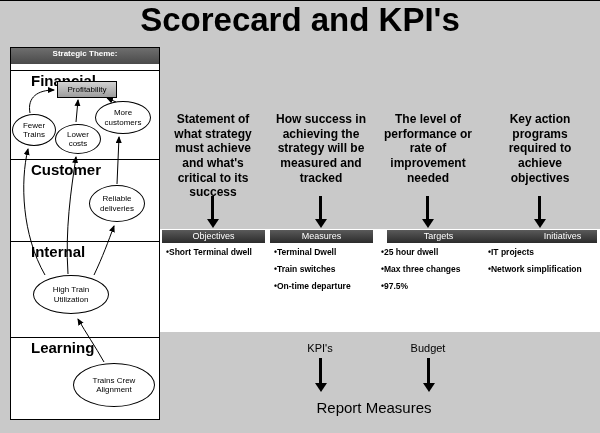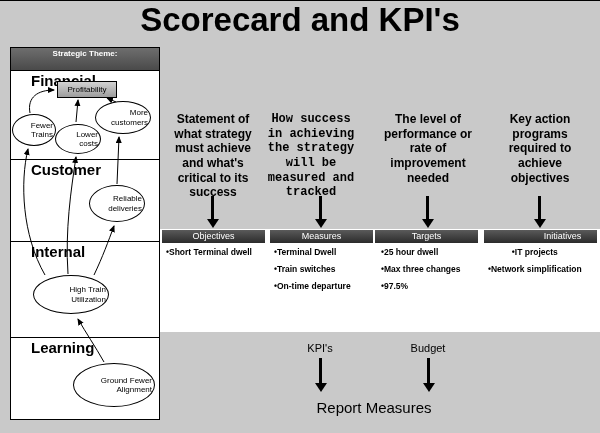--- a/index.html
+++ b/index.html
@@ -17,30 +17,30 @@
     position:absolute; left:0; top:1px; width:600px;
     text-align:center; font-size:33px; font-weight:bold; letter-spacing:0px;
   }
 
   
   #strategy-map {
     position:absolute; left:10px; top:47px; width:150px; height:373px;
     border:1px solid #000; background:#fff;
   }
   #map-header {
-    height:22px; background:linear-gradient(180deg,#6e6e6e,#4a4a4a);
+    height:16px; background:linear-gradient(180deg,#6e6e6e,#4a4a4a);
     color:#fff; font-size:8px; font-weight:bold; text-align:center;
     line-height:10px; padding-top:1px;
   }
   .map-row { position:absolute; left:0; width:148px; border-top:1px solid #000; }
   .row-label { font-weight:bold; font-size:15px; padding:1px 0 0 20px; }
 
   .oval {
     position:absolute; background:#fff; border:1px solid #000; border-radius:50%;
-    display:flex; align-items:center; justify-content:center; text-align:right;
+    display:flex; align-items:center; justify-content:center; text-align:center;
     font-size:8px; line-height:1.15; padding:2px; z-index:5;
   }
   #node-profitability {
     position:absolute; background:linear-gradient(180deg,#d2d2d2,#9d9d9d);
     border:1px solid #000; font-size:8px; display:flex; align-items:center;
     justify-content:center; z-index:5;
   }
   #map-arrows { position:absolute; left:0; top:0; z-index:4; pointer-events:none; }
 
   
@@ -113,53 +113,53 @@
     <path d="M 104 362 C 95 346 86 333 78 319" marker-end="url(#ah)"></path>
   </g>
 </svg>
 
 <div id="node-profitability" style="left:57px;top:81px;width:60px;height:17px;text-align:right;">Profitability</div>
 <div class="oval" style="left:12px;top:114px;width:44px;height:32px;">Fewer Trains</div>
 <div class="oval" style="left:55px;top:124px;width:46px;height:30px;">Lower costs</div>
 <div class="oval" style="left:95px;top:101px;width:56px;height:33px;">More customers</div>
 <div class="oval" style="left:89px;top:185px;width:56px;height:37px;">Reliable deliveries</div>
 <div class="oval" style="left:33px;top:275px;width:76px;height:39px;">High Train Utilization</div>
-<div class="oval" style="left:73px;top:363px;width:82px;height:44px;">Ground Fewer Alignment</div>
+<div class="oval" style="left:73px;top:363px;width:82px;height:44px;">Trains Crew Alignment</div>
 
 <div class="col-desc" style="left:165px;">Statement of what strategy must achieve and what's critical to its success</div>
-<div class="col-desc" style="left:263px;font-family:Liberation Mono, monospace;">How success in achieving the strategy will be measured and tracked</div>
+<div class="col-desc" style="left:273px;">How success in achieving the strategy will be measured and tracked</div>
 <div class="col-desc" style="left:380px;">The level of performance or rate of improvement needed</div>
 <div class="col-desc" style="left:492px;">Key action programs required to achieve objectives</div>
 
 <div class="varrow" style="left:211px;top:196px;height:23px;"></div>
 <div class="varrow" style="left:319px;top:196px;height:23px;"></div>
 <div class="varrow" style="left:426px;top:196px;height:23px;"></div>
 <div class="varrow" style="left:538px;top:196px;height:23px;"></div>
 
 <div id="band"></div>
 
 <div class="col-header" style="left:162px;width:103px;">Objectives</div>
 <div class="col-header" style="left:270px;width:103px;">Measures</div>
-<div class="col-header" style="left:375px;width:103px;">Targets</div>
+<div class="col-header" style="left:387px;width:103px;">Targets</div>
 <div class="col-header" style="left:484px;width:113px;padding-left:44px;">Initiatives</div>
 
 <div class="col-items" style="left:166px;text-align:right;">
   <div>•Short Terminal dwell</div>
 </div>
 <div class="col-items" style="left:274px;">
   <div>•Terminal Dwell</div>
   <div>•Train switches</div>
   <div>•On-time departure</div>
 </div>
 <div class="col-items" style="left:381px;">
   <div>•25 hour dwell</div>
   <div>•Max three changes</div>
   <div>•97.5%</div>
 </div>
-<div class="col-items" style="left:488px;text-align:center;">
+<div class="col-items" style="left:488px;">
   <div>•IT projects</div>
   <div>•Network simplification</div>
 </div>
 
 <div class="footer-label" style="left:320px;top:342px;">KPI's</div>
 <div class="footer-label" style="left:428px;top:342px;">Budget</div>
 
 <div class="varrow" style="left:319px;top:358px;height:25px;"></div>
 <div class="varrow" style="left:427px;top:358px;height:25px;"></div>
 

